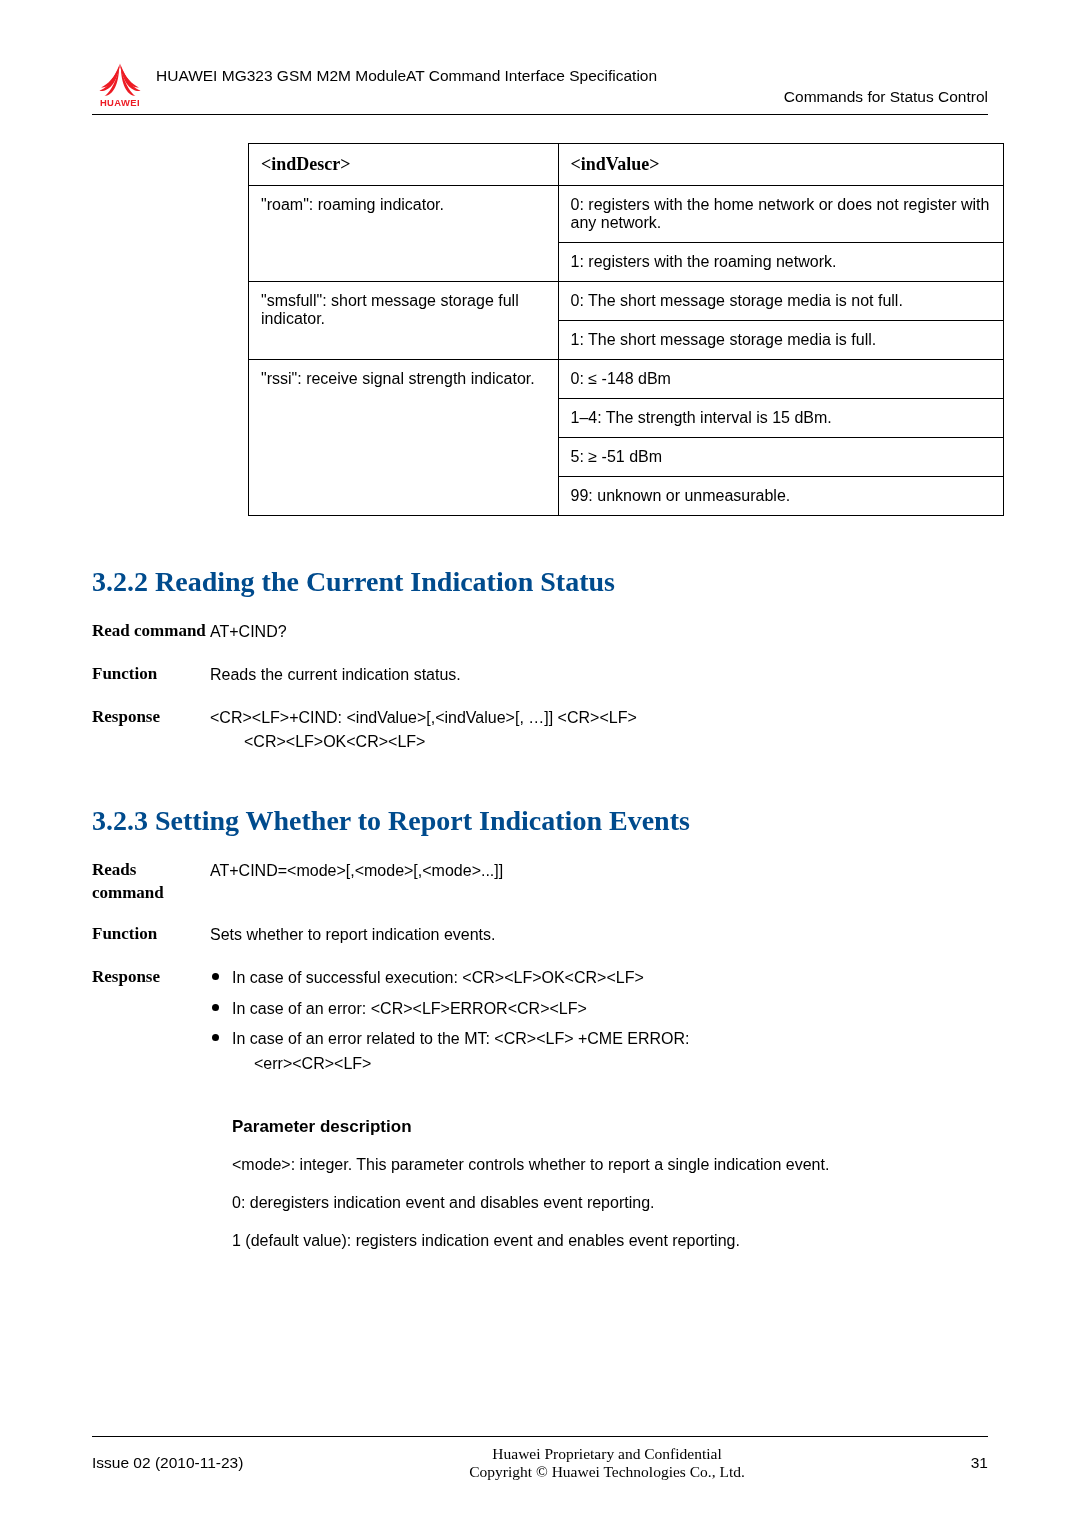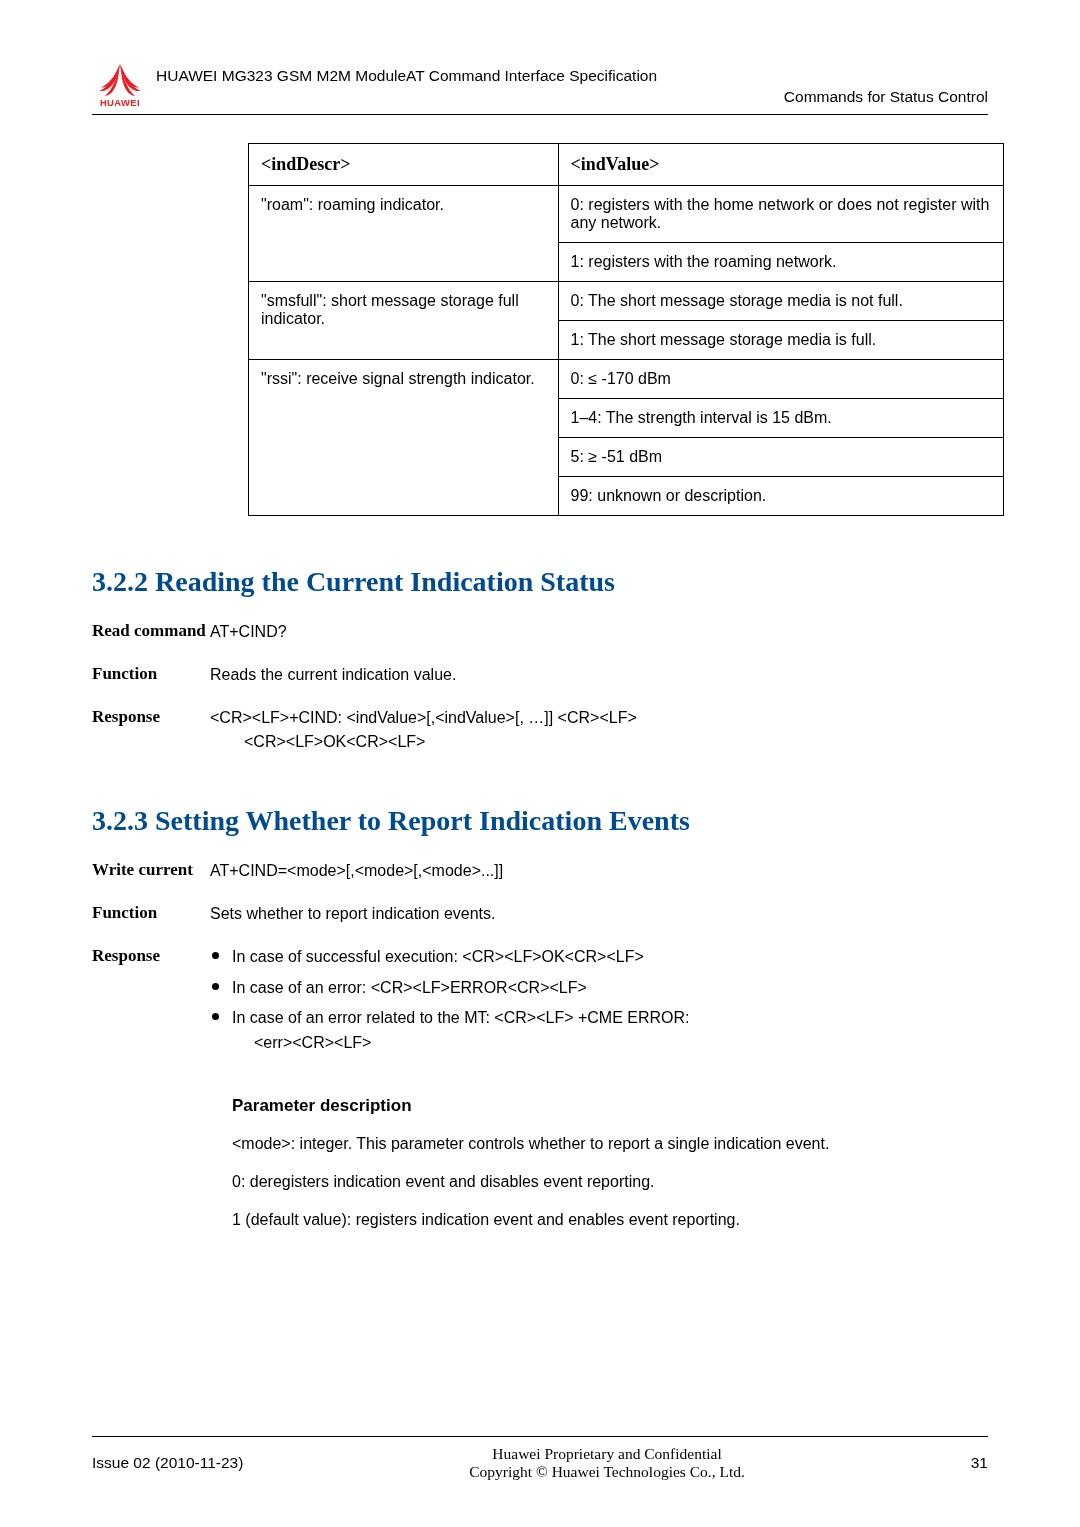--- a/index.html
+++ b/index.html
@@ -82,58 +82,58 @@
           </tr>
       <tr>
         <td rowspan="2">"smsfull": short message storage full indicator.</td>
         <td>0: The short message storage media is not full.</td>
       </tr>
       <tr>
             <td>1: The short message storage media is full.</td>
           </tr>
       <tr>
         <td rowspan="4">"rssi": receive signal strength indicator.</td>
-        <td>0: ≤ -170 dBm</td>
+        <td>0: ≤ -148 dBm</td>
       </tr>
       <tr>
             <td>1–4: The strength interval is 15 dBm.</td>
           </tr>
       <tr>
             <td>5: ≥ -51 dBm</td>
           </tr>
       <tr>
-            <td>99: unknown or description.</td>
+            <td>99: unknown or unmeasurable.</td>
           </tr>
     </tbody>
       </table>
   </div>
 
   <h2 class="section">3.2.2 Reading the Current Indication Status</h2>
   <div class="cmd-block">
     <div class="cmd-row">
       <div class="cmd-label">Read command</div>
       <div class="cmd-body">AT+CIND?</div>
     </div>
     <div class="cmd-row">
       <div class="cmd-label">Function</div>
-      <div class="cmd-body">Reads the current indication value.</div>
+      <div class="cmd-body">Reads the current indication status.</div>
     </div>
     <div class="cmd-row">
       <div class="cmd-label">Response</div>
       <div class="cmd-body">
         <div>&lt;CR&gt;&lt;LF&gt;+CIND: &lt;indValue&gt;[,&lt;indValue&gt;[, …]] &lt;CR&gt;&lt;LF&gt;</div>
         <div class="indent">&lt;CR&gt;&lt;LF&gt;OK&lt;CR&gt;&lt;LF&gt;</div>
       </div>
     </div>
   </div>
 
   <h2 class="section">3.2.3 Setting Whether to Report Indication Events</h2>
   <div class="cmd-block">
     <div class="cmd-row">
-      <div class="cmd-label">Write current</div>
+      <div class="cmd-label">Reads command</div>
       <div class="cmd-body">AT+CIND=&lt;mode&gt;[,&lt;mode&gt;[,&lt;mode&gt;...]]</div>
     </div>
     <div class="cmd-row">
       <div class="cmd-label">Function</div>
       <div class="cmd-body">Sets whether to report indication events.</div>
     </div>
     <div class="cmd-row">
       <div class="cmd-label">Response</div>
       <div class="cmd-body">
         <ul class="resp">

